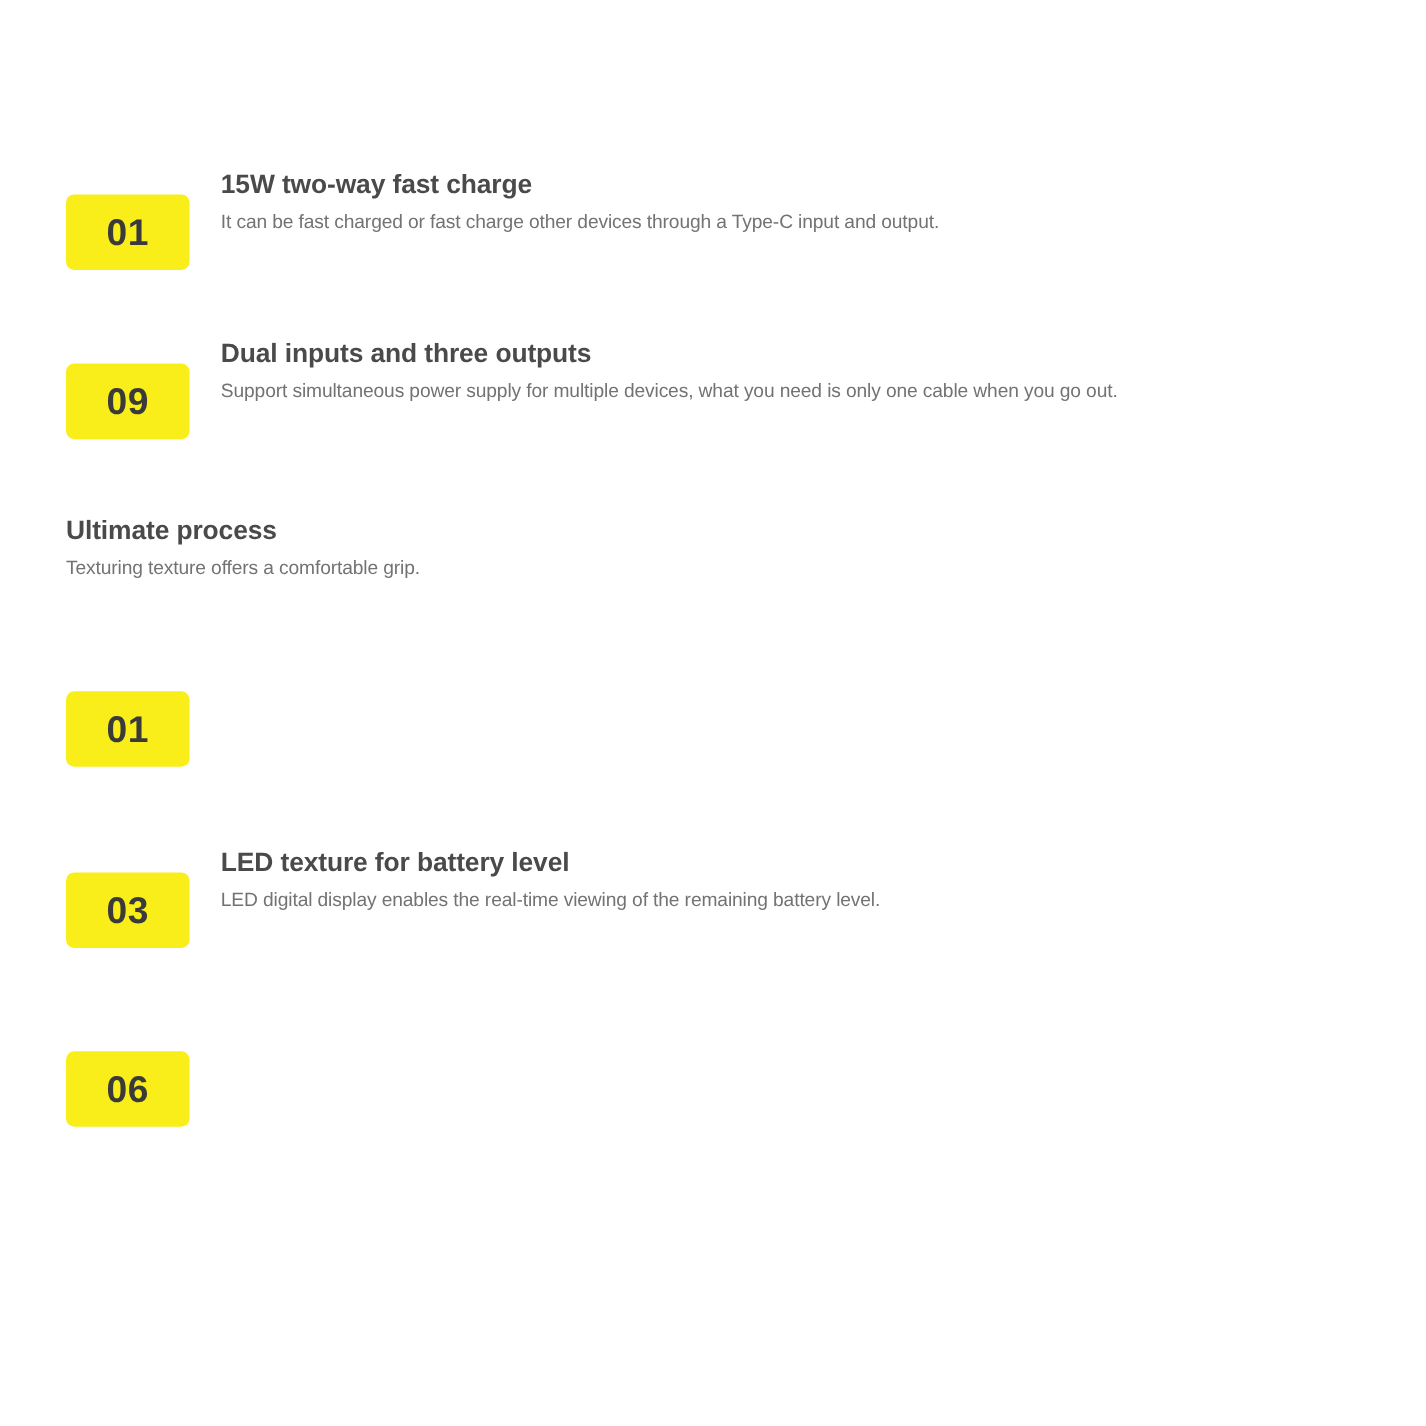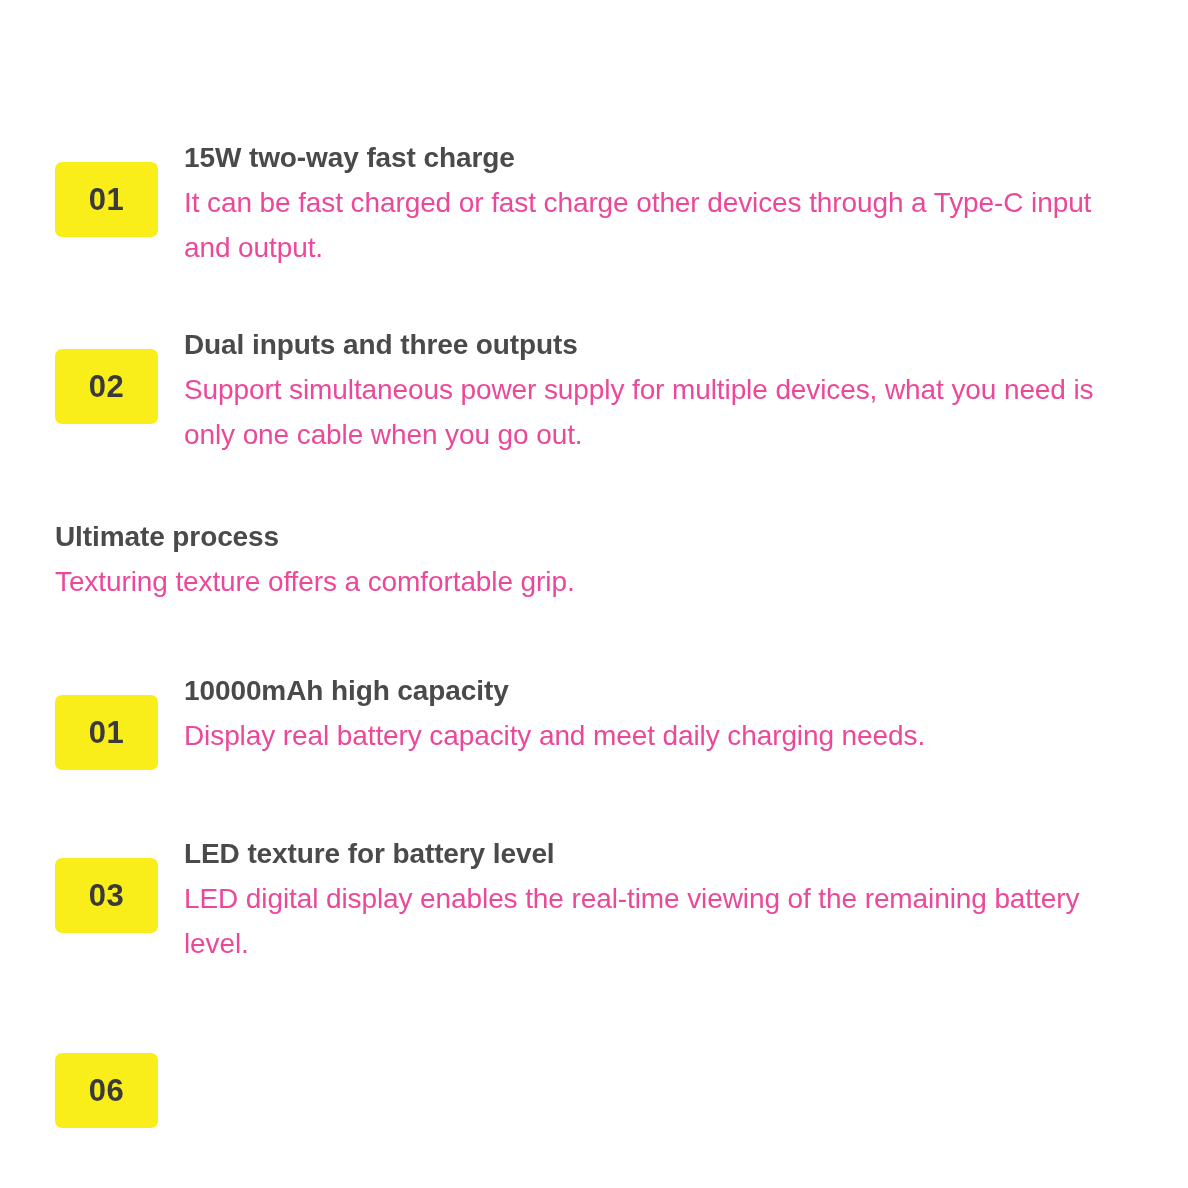--- a/index.html
+++ b/index.html
@@ -27,51 +27,51 @@
     display: flex;
     align-items: flex-start;
     margin-bottom: 64px;
   }
   .feature:last-child {
     margin-bottom: 0;
   }
   .badge {
     flex: 0 0 auto;
     width: 103px;
-    height: 75px;
+    height: 63px;
     background: #f9ee19;
     border-radius: 7px;
     display: flex;
     align-items: center;
     justify-content: center;
     margin-top: 22px;
     margin-right: 26px;
   }
   .badge-num {
     font-size: 31px;
     font-weight: bold;
     color: #3a3a3a;
     letter-spacing: 0.5px;
     line-height: 1;
   }
   .text-block {
     flex: 1 1 auto;
     padding-top: 0;
   }
   .feature-title {
-    font-size: 28px;
+    font-size: 22px;
     font-weight: bold;
     color: #4a4a4a;
     line-height: 1.25;
     margin: 0 0 5px 0;
     letter-spacing: -0.1px;
   }
   .feature-desc {
-    font-size: 28px;
-    color: #ec4899;
+    font-size: 16px;
+    color: #737373;
     line-height: 1.62;
     margin: 0;
     letter-spacing: -0.1px;
     max-width: 960px;
   }
   
   .feature.f1 { margin-bottom: 56px; }
   .feature.f2 { margin-bottom: 62px; }
   .feature.f3 { margin-bottom: 68px; }
   .feature.f4 { margin-bottom: 66px; }
@@ -88,42 +88,38 @@
         <span class="badge-num">01</span>
       </div>
       <div class="text-block">
         <p class="feature-title">15W two-way fast charge</p>
         <p class="feature-desc">It can be fast charged or fast charge other devices through a Type-C input and output.</p>
       </div>
     </div>
 
     <div class="feature f2">
       <div class="badge">
-        <span class="badge-num">02</span>
+        <span class="badge-num">09</span>
       </div>
       <div class="text-block">
         <p class="feature-title">Dual inputs and three outputs</p>
         <p class="feature-desc">Support simultaneous power supply for multiple devices, what you need is only one cable when you go out.</p>
       </div>
     </div>
 
     <div class="feature f3">
       <div class="text-block">
         <p class="feature-title">Ultimate process</p>
         <p class="feature-desc">Texturing texture offers a comfortable grip.</p>
       </div>
     </div>
 
     <div class="feature f4">
       <div class="badge">
         <span class="badge-num">01</span>
-      </div>
-      <div class="text-block">
-        <p class="feature-title">10000mAh high capacity</p>
-        <p class="feature-desc">Display real battery capacity and meet daily charging needs.</p>
       </div>
     </div>
 
     <div class="feature f5">
       <div class="badge">
         <span class="badge-num">03</span>
       </div>
       <div class="text-block">
         <p class="feature-title">LED texture for battery level</p>
         <p class="feature-desc">LED digital display enables the real-time viewing of the remaining battery level.</p>

